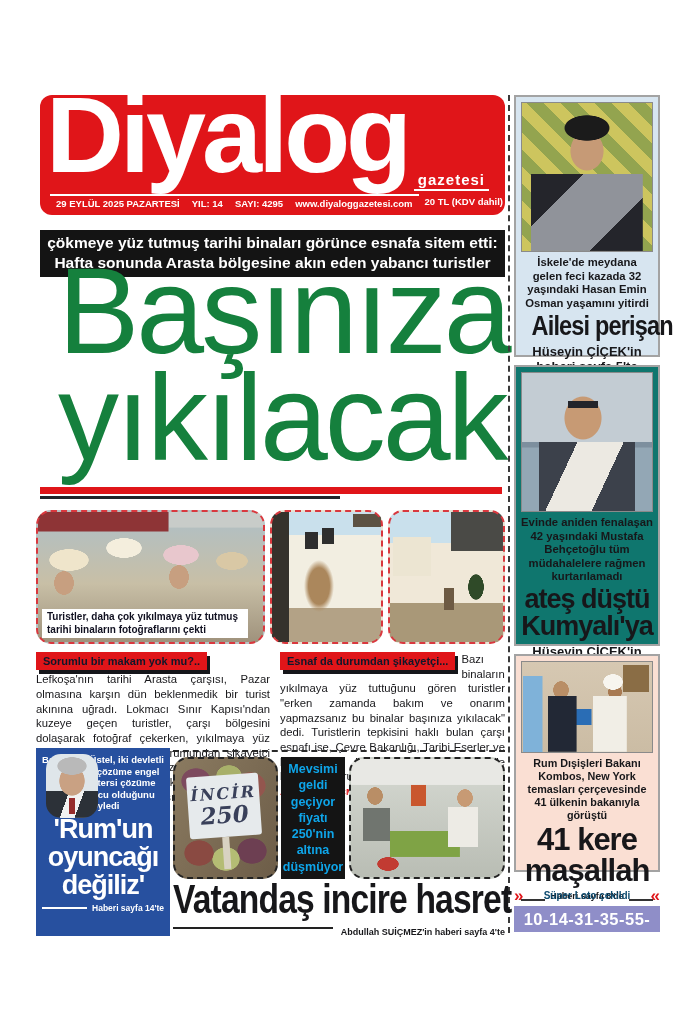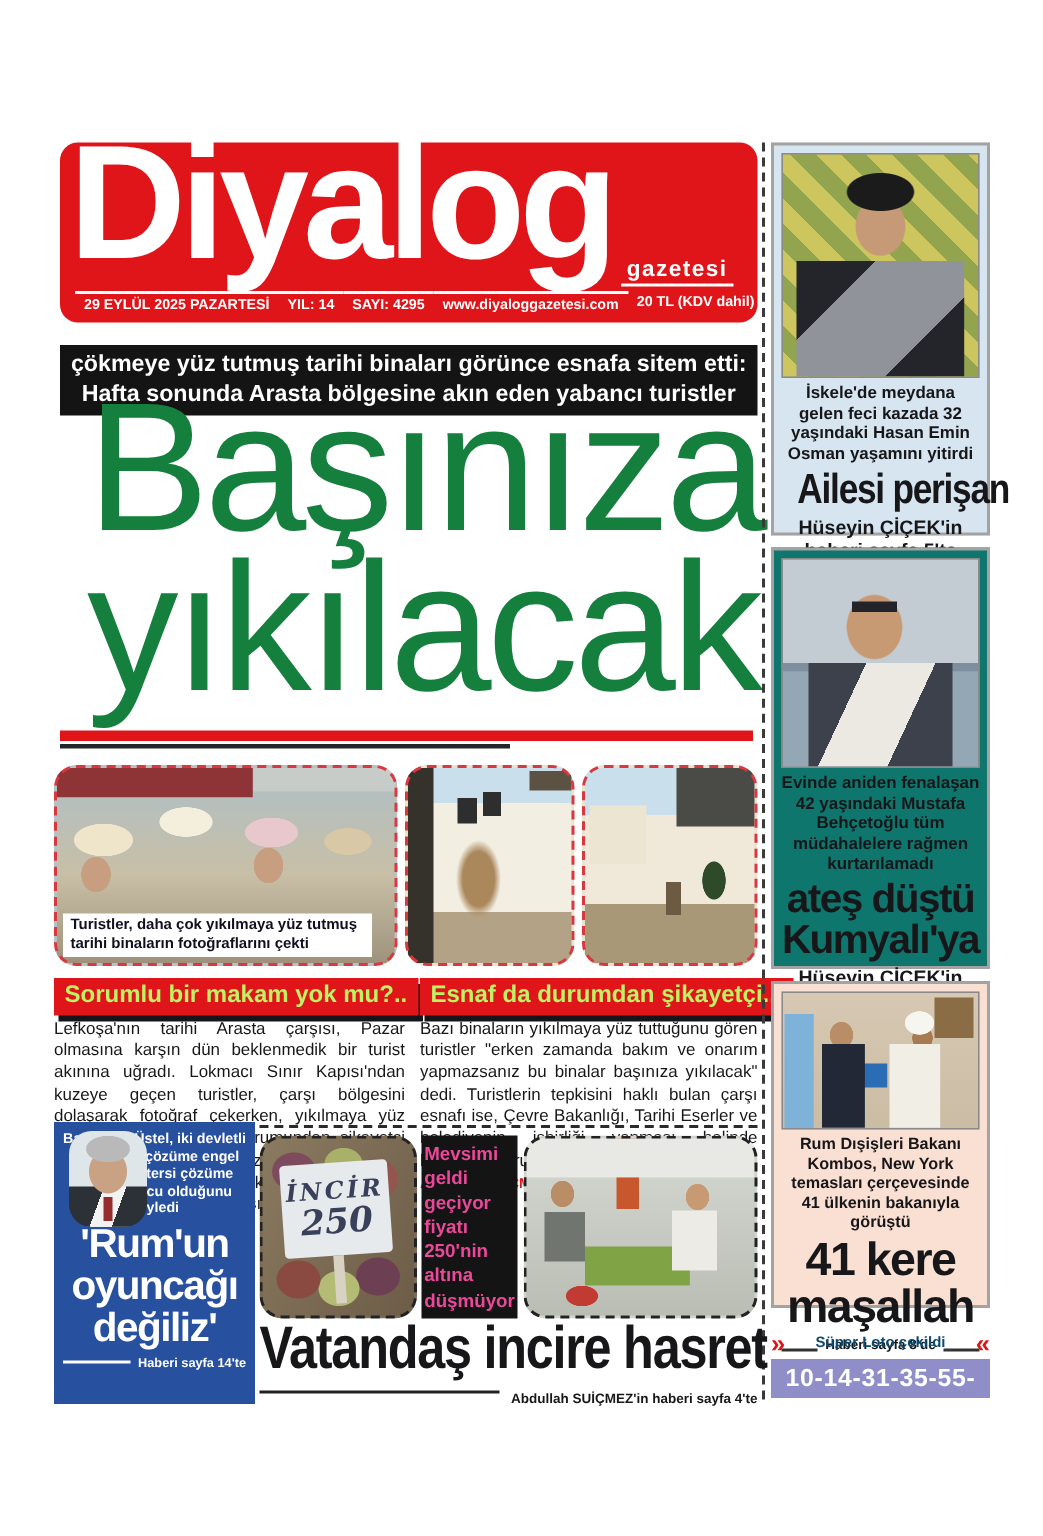--- a/index.html
+++ b/index.html
@@ -68,22 +68,22 @@
       linear-gradient(#8a8276,#8a8276),
       radial-gradient(closest-side,#2f4a28 95%,transparent),
       linear-gradient(#6d5a43,#6d5a43),
       linear-gradient(180deg,#c9e0ec 0 24%,#f0e8d8 24% 70%,#a99878 70%);
     background-size:46% 30%,34% 30%,30% 5%,16px 26px,10px 22px,100% 100%;
     background-position:100% 0,4% 28%,5% 46%,80% 60%,52% 70%,0 0;}
   
   .col{position:absolute; top:652px; font-size:11.3px; line-height:1.3; text-align:justify;}
   .col-left{left:36px; width:234px;}
   .col-right{left:280px; width:225px;}
-  .col-label{float:left; background:var(--brand-red,#e01519); color:#bef264; font-weight:bold;
-    font-size:16px; padding:2px 7px; margin:0 6px 2px 0; box-shadow:3px 4px 0 #15161a; white-space:nowrap;}
+  .col-label{float:left; background:var(--brand-red,#e01519); color:#0f172a; font-weight:bold;
+    font-size:11px; padding:2px 7px; margin:0 6px 2px 0; box-shadow:3px 4px 0 #15161a; white-space:nowrap;}
   .col-byline{color:var(--brand-red,#e01519); font-size:9.5px; font-weight:bold;}
   .hsep{position:absolute; left:173px; top:750px; width:332px; border-top:2.5px dashed #2a2a2a;}
   .vsep{position:absolute; left:508px; top:95px; height:838px; border-left:2.5px dashed #3a3a3a;}
   
   .blue-box{position:absolute; left:36px; top:748px; width:134px; height:188px;
     background:var(--box-blue,#27509f); color:#fff; box-sizing:border-box; padding:6px;}
   .bb-photo{float:right; width:52px; height:64px; margin:0 0 3px 4px;
     background-color:#dfe6ea; background-repeat:no-repeat;
     background-image:
       radial-gradient(closest-side,#b9b9b9 95%,transparent),
@@ -111,22 +111,22 @@
       linear-gradient(120deg,#8a7a60,#6d5d48);
     background-size:30px 26px,32px 28px,26px 22px,30px 26px,28px 24px,30px 26px,100% 100%;
     background-position:8% 10%,85% 14%,55% 6%,12% 88%,50% 94%,88% 86%,0 0;}
   .fig-sign{position:absolute; left:13px; top:16px; width:72px; height:62px;
     background:#e6eaec; border-radius:3px; transform:rotate(-4deg);
     text-align:center; color:#39405a; font-family:"DejaVu Serif",serif; font-style:italic;}
   .fig-sign::after{content:""; position:absolute; left:32px; top:62px; width:7px; height:32px; background:#d8d2c2;}
   .fig-sign .l1{font-size:16px; font-weight:bold; margin-top:9px; letter-spacing:2px;}
   .fig-sign .l2{font-size:23px; font-weight:bold; line-height:1;}
   .price-box{position:absolute; left:281px; top:757px; width:64px; height:122px;
-    background:#141414; color:#ec4899; font-weight:bold; font-size:12.5px; line-height:1.3;
-    display:flex; align-items:center; justify-content:center; text-align:left; padding:2px; box-sizing:border-box;}
+    background:#141414; color:#0ea5e9; font-weight:bold; font-size:12.5px; line-height:1.3;
+    display:flex; align-items:center; justify-content:center; text-align:center; padding:2px; box-sizing:border-box;}
   .ph-market{left:349px; top:757px; width:156px; height:122px;
     background-color:#cfd4cc;
     background-image:
       linear-gradient(#e8e8e4,#e8e8e4),
       linear-gradient(#c9572e,#c9572e),
       radial-gradient(closest-side,#b98e66 95%,transparent),
       linear-gradient(#70756f,#70756f),
       radial-gradient(closest-side,#c79a74 95%,transparent),
       linear-gradient(#edebe5,#edebe5),
       linear-gradient(#7fa345,#7fa345),

